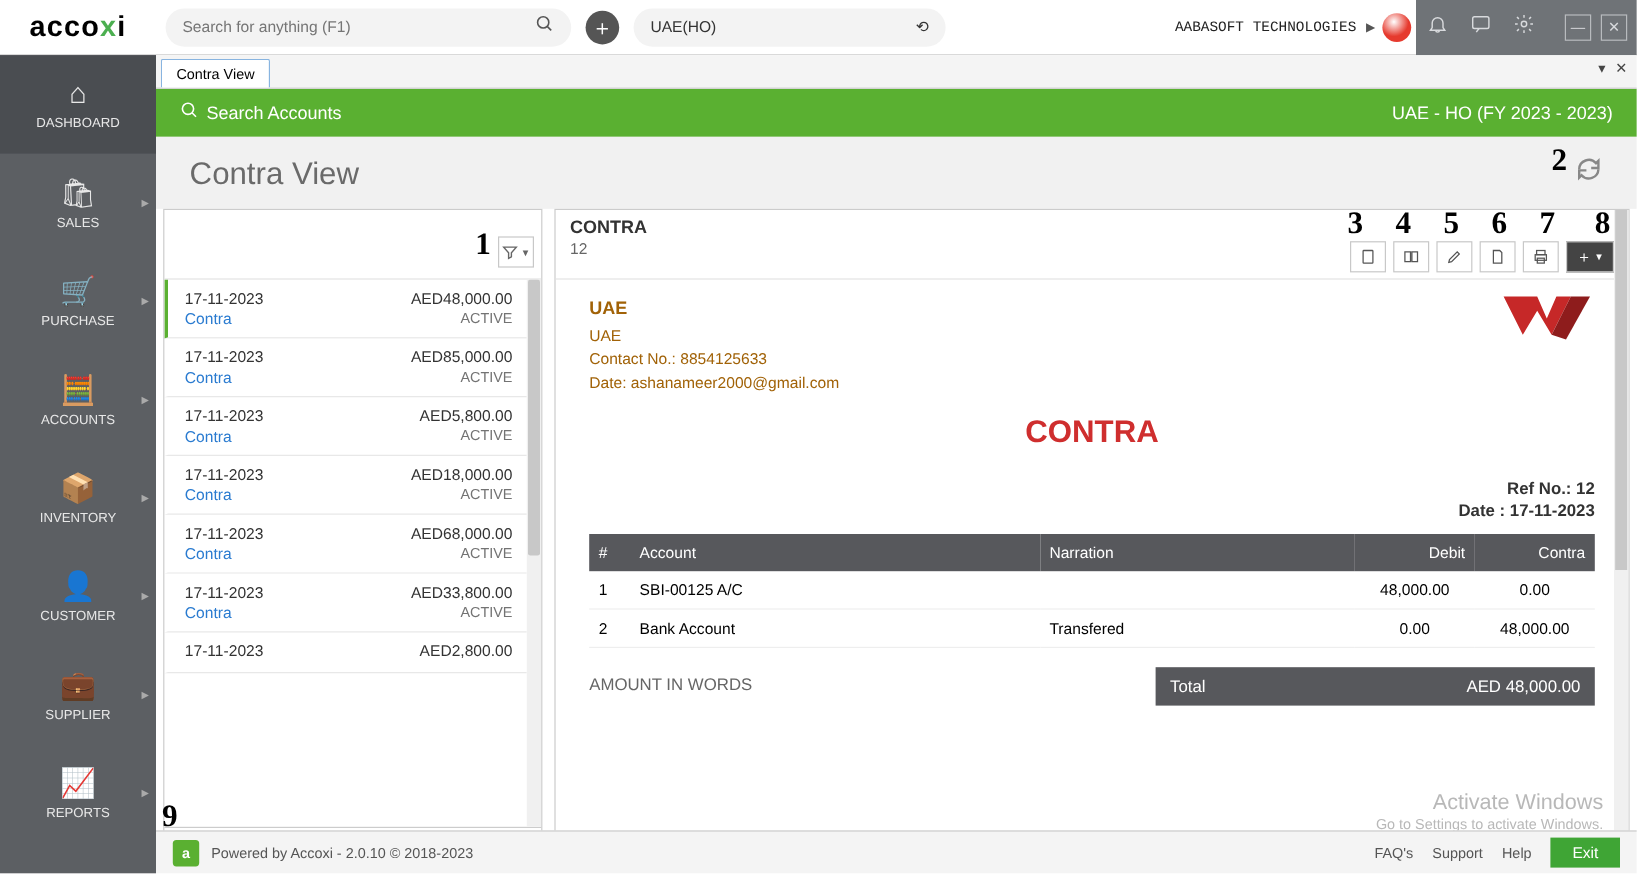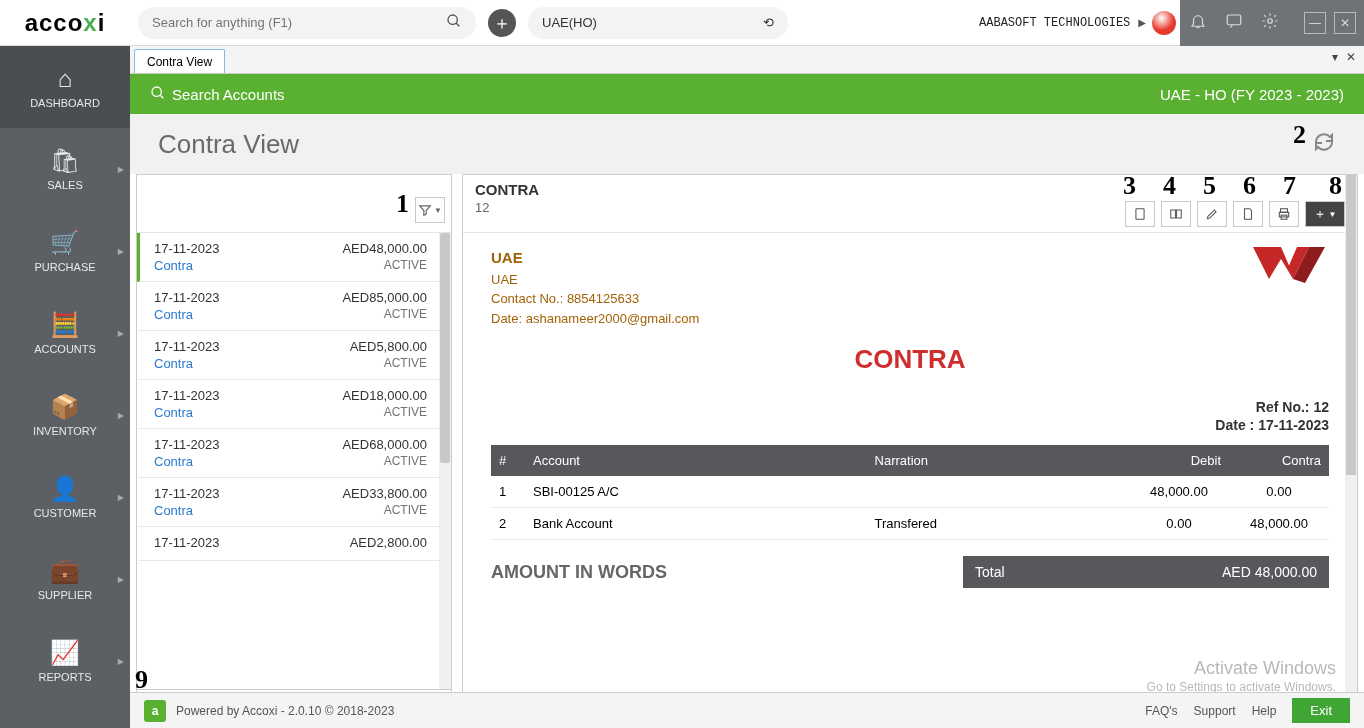--- a/index.html
+++ b/index.html
@@ -73,21 +73,21 @@
 .company-block .cname { font-weight: 600; font-size: 15px; }
 .doc-title { text-align: center; font-size: 26px; font-weight: 700; color: #cf2e2e; margin: 16px 0 24px; }
 .ref-block { text-align: right; font-size: 14px; color: #333; margin-bottom: 12px;}
 .ref-block div { margin-bottom: 2px; }
 .tbl { width: 100%; border-collapse: collapse; font-size: 13px; }
 .tbl thead th { background: #57585c; color: #fff; padding: 8px; font-weight: 500; text-align: left; }
 .tbl thead th.r { text-align: right; }
 .tbl tbody td { padding: 8px; border-bottom: 1px solid #eee; }
 .tbl tbody td.r { text-align: center; }
 .total-row { display:flex; margin-top:16px;}
-.aiw { flex:1; font-size: 18px; color:#666; padding-top:6px;font-weight:bold;}
+.aiw { flex:1; font-size: 14px; color:#666; padding-top:6px;}
 .tot-box { width: 366px; background:#57585c; color:#fff; display:flex; justify-content:space-between; padding:8px 12px; font-size:14px;}
 .w-logo { position:absolute; right: 28px; top: 10px; width:80px; height:44px; }
 .w-logo svg { width:100%; height:100%; }
 .detail-scroll { position:absolute; right:0; top:0; width:12px; height:100%; background:#f0f0f0;}
 .detail-scroll .thumb{ position:absolute; top:0; left:1px; width:10px; height:300px; background:#c8c8c8;}
 
 .footer { position:absolute; bottom:0; left:0; right:0; height:36px; background:#f4f4f4; border-top:1px solid #ccc; display:flex; align-items:center; padding:0 14px; font-size:12px; color:#555; justify-content:space-between;}
 .footer .fl { display:flex; align-items:center; gap:10px;}
 .footer .flogo { width:22px; height:22px; background:#5ab031; border-radius:3px; display:flex; align-items:center; justify-content:center; color:#fff; font-weight:bold;}
 .footer .fr { display:flex; align-items:center; gap:16px;}

